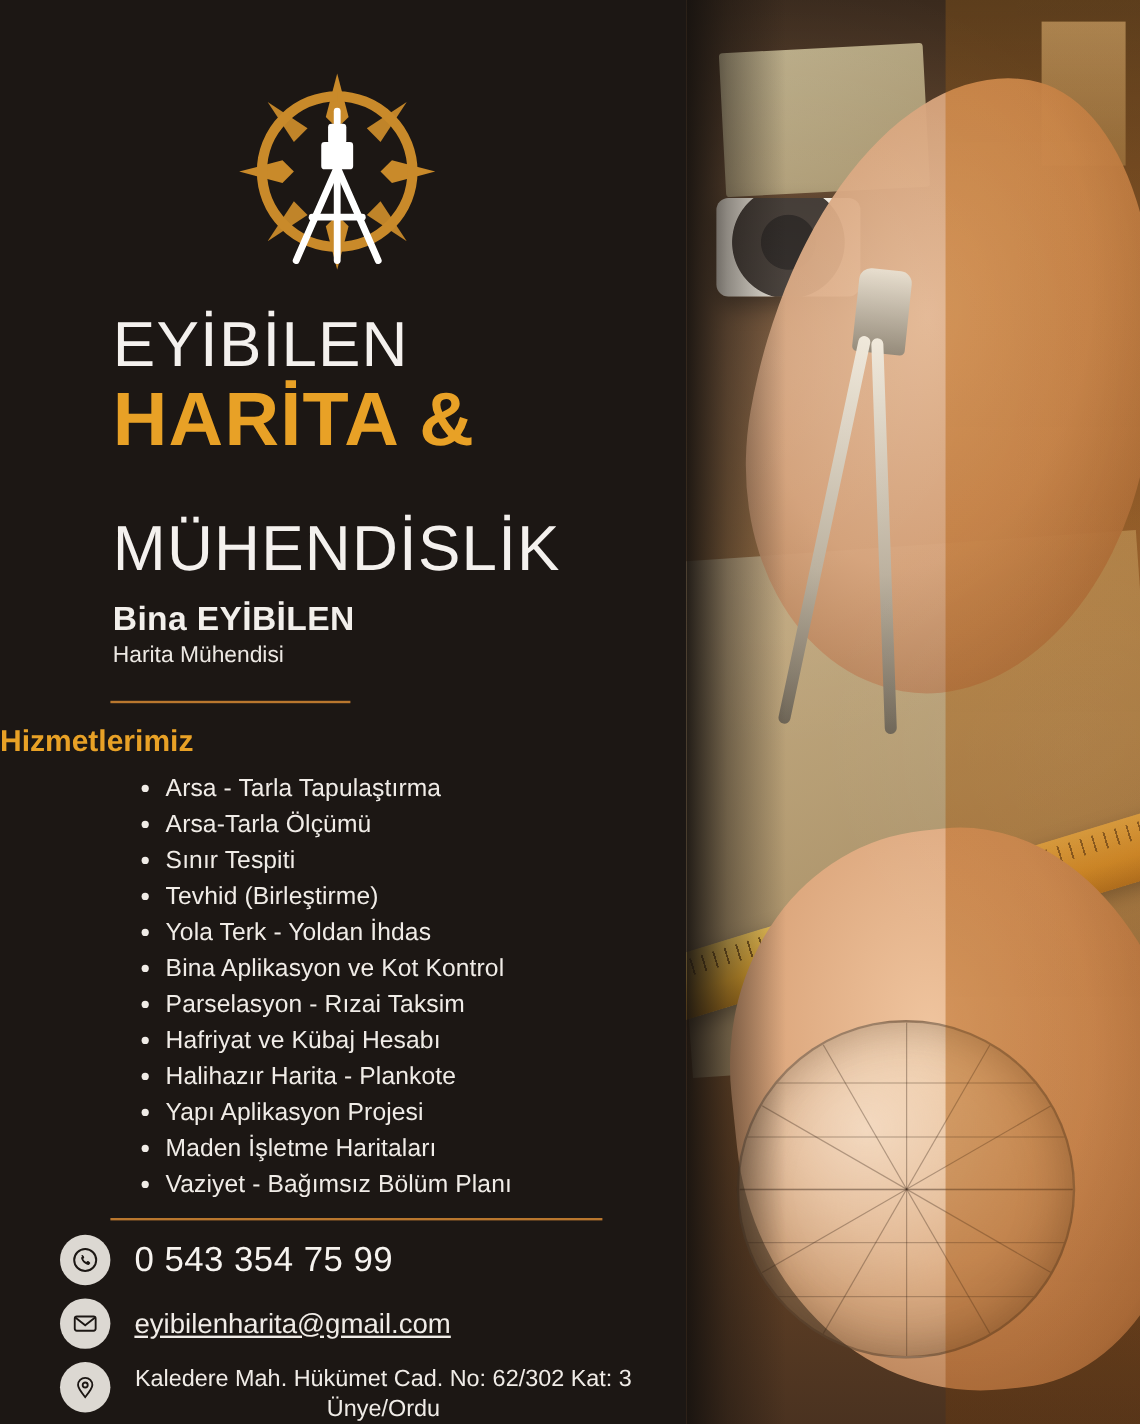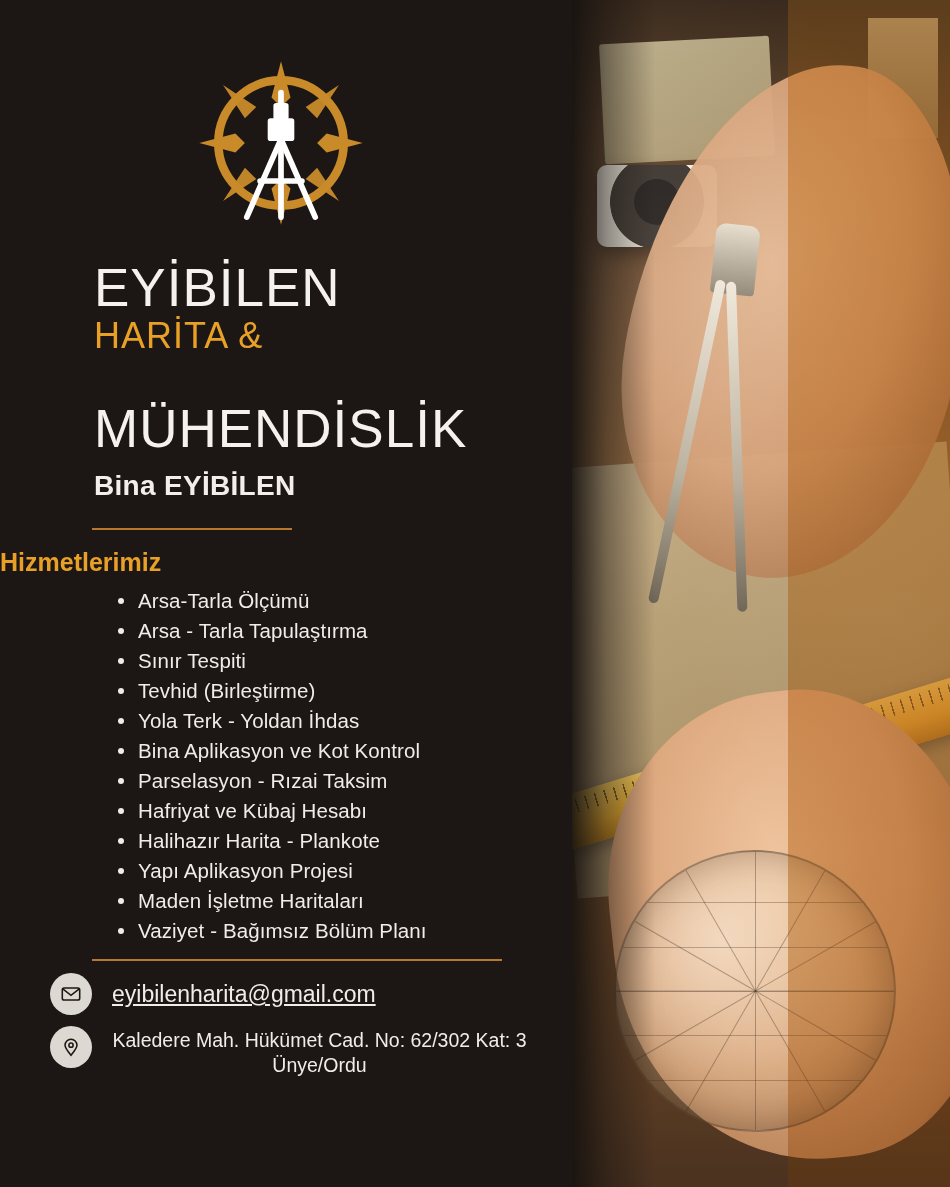--- a/index.html
+++ b/index.html
@@ -39,23 +39,23 @@
     margin-top: 22px;
   }
   .brand-l1 {
     font-size: 53px;
     letter-spacing: 1px;
     font-weight: 400;
     color: #f4f1ee;
     line-height: 1.06;
   }
   .brand-l2 {
-    font-size: 36px;
+    font-size: 63px;
     letter-spacing: 1px;
-    font-weight: 400;
+    font-weight: 700;
     color: #e8a126;
     line-height: 1.10;
   }
   .brand-l3 {
     font-size: 53px;
     letter-spacing: 1px;
     font-weight: 400;
     color: #f4f1ee;
     line-height: 1.10;
     margin-top: 44px;
@@ -330,44 +330,54 @@
       </div>
     </div>
 
     <div class="brand">
       <div class="brand-l1">EYİBİLEN</div>
       <div class="brand-l2">HARİTA &amp;</div>
       <div class="brand-l3">MÜHENDİSLİK</div>
     </div>
 
     <div class="person">Bina EYİBİLEN</div>
+    <div class="person-title">Harita Mühendisi</div>
 
     <div class="divider-top"></div>
 
     <div class="services-title">Hizmetlerimiz</div>
 
     <ul class="services">
+      <li>Arsa - Tarla Tapulaştırma</li>
       <li>Arsa-Tarla Ölçümü</li>
-      <li>Arsa - Tarla Tapulaştırma</li>
       <li>Sınır Tespiti</li>
       <li>Tevhid (Birleştirme)</li>
       <li>Yola Terk - Yoldan İhdas</li>
       <li>Bina Aplikasyon ve Kot Kontrol</li>
       <li>Parselasyon - Rızai Taksim</li>
       <li>Hafriyat ve Kübaj Hesabı</li>
       <li>Halihazır Harita - Plankote</li>
       <li>Yapı Aplikasyon Projesi</li>
       <li>Maden İşletme Haritaları</li>
       <li>Vaziyet - Bağımsız Bölüm Planı</li>
     </ul>
 
     <div class="divider-bottom"></div>
 
     <div class="contacts">
 
+      <div class="crow">
+        <span class="cicon">
+          <svg width="22" height="22" viewBox="0 0 24 24" fill="none" stroke="#1c1714" stroke-width="1.8">
+            <circle cx="12" cy="12" r="10"></circle>
+            <path d="M8.5 7.8c.4-.5 1.1-.5 1.5 0l.9 1.1c.3.4.3.9 0 1.3l-.5.6c-.2.2-.2.4-.1.6.5 1 1.3 1.8 2.3 2.3.2.1.4.1.6-.1l.6-.5c.4-.3.9-.3 1.3 0l1.1.9c.5.4.5 1.1 0 1.5l-.5.5c-.5.5-1.2.6-1.8.4-2.6-.9-4.6-2.9-5.5-5.5-.2-.6-.1-1.3.4-1.8l.5-.5z" fill="#1c1714" stroke="none"></path>
+          </svg>
+        </span>
+        <span class="ctext-phone">0 543 354 75 99</span>
+      </div>
 
       <div class="crow">
         <span class="cicon">
           <svg width="22" height="22" viewBox="0 0 24 24" fill="none" stroke="#1c1714" stroke-width="1.7">
             <rect x="2.5" y="5.5" width="19" height="13" rx="2"></rect>
             <path d="M3 6.5 L12 13.5 L21 6.5"></path>
           </svg>
         </span>
         <span class="ctext-mail">eyibilenharita@gmail.com</span>
       </div>

